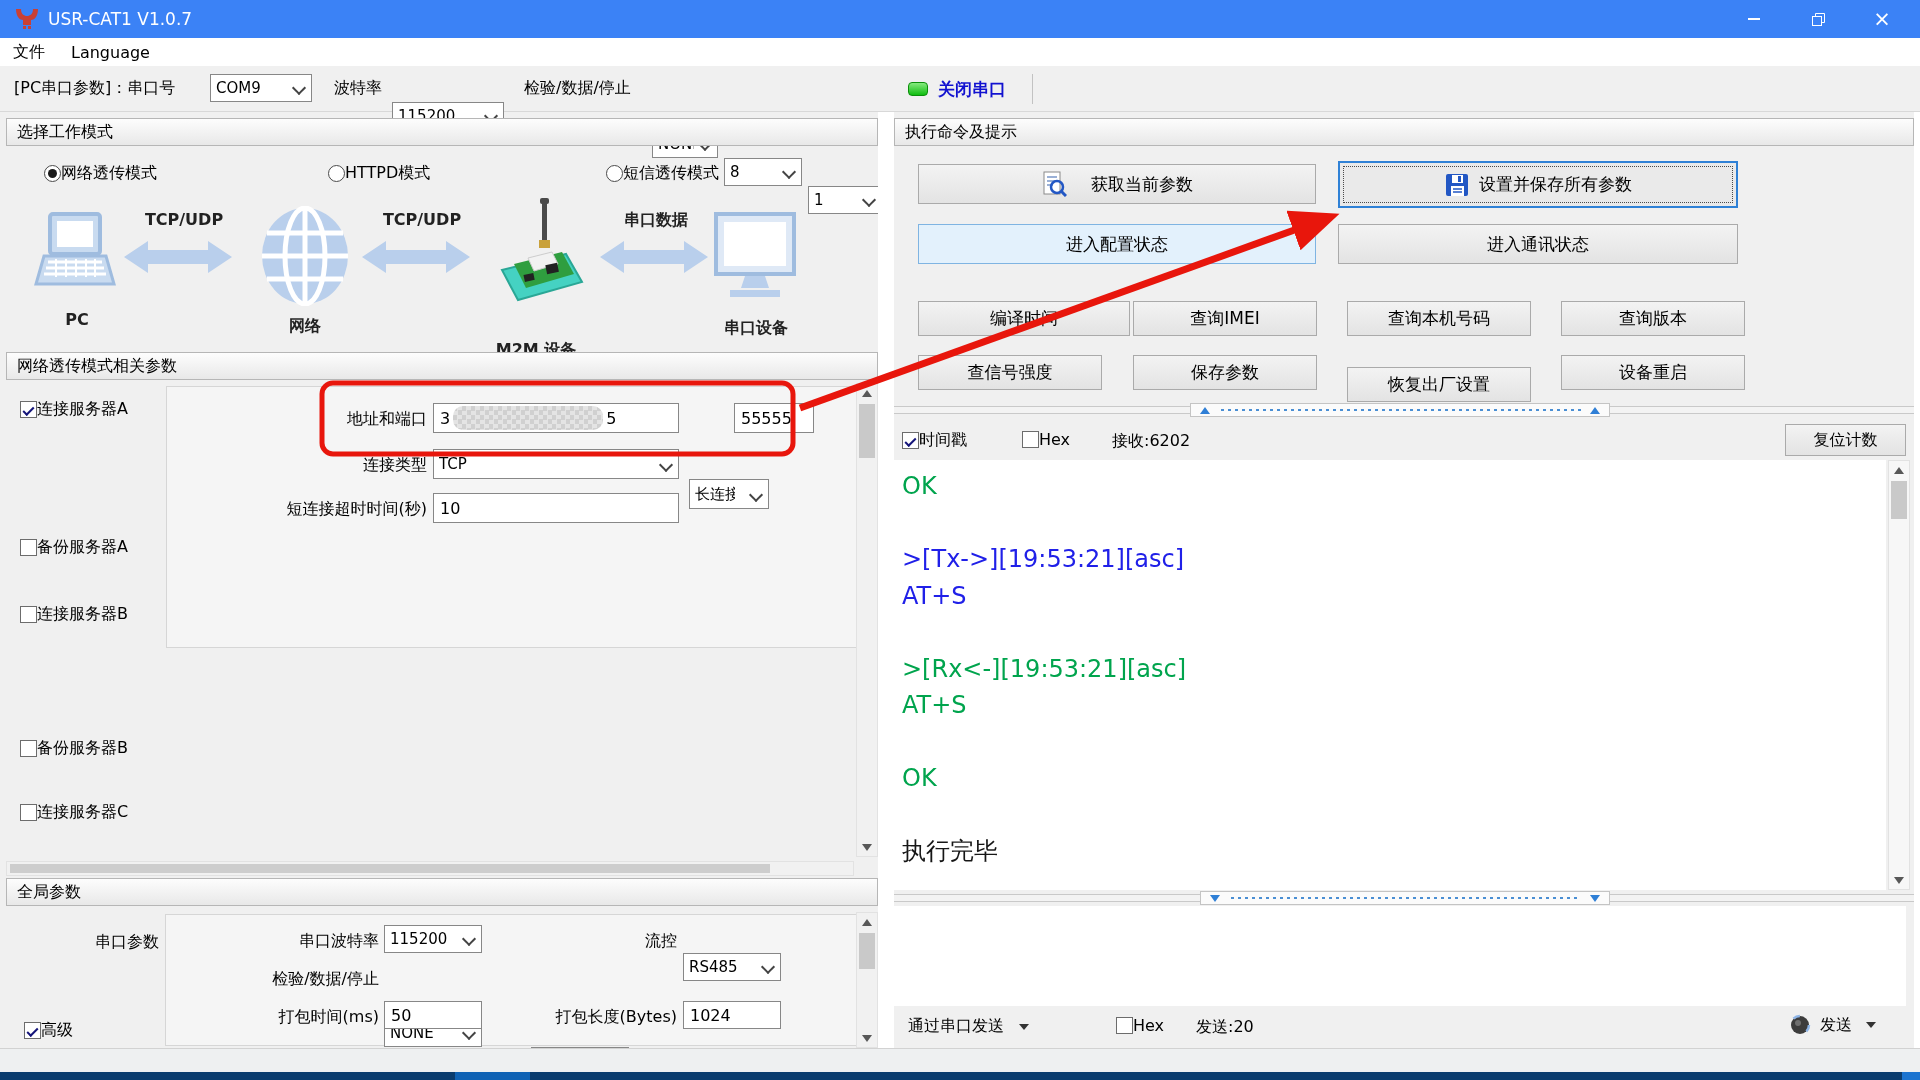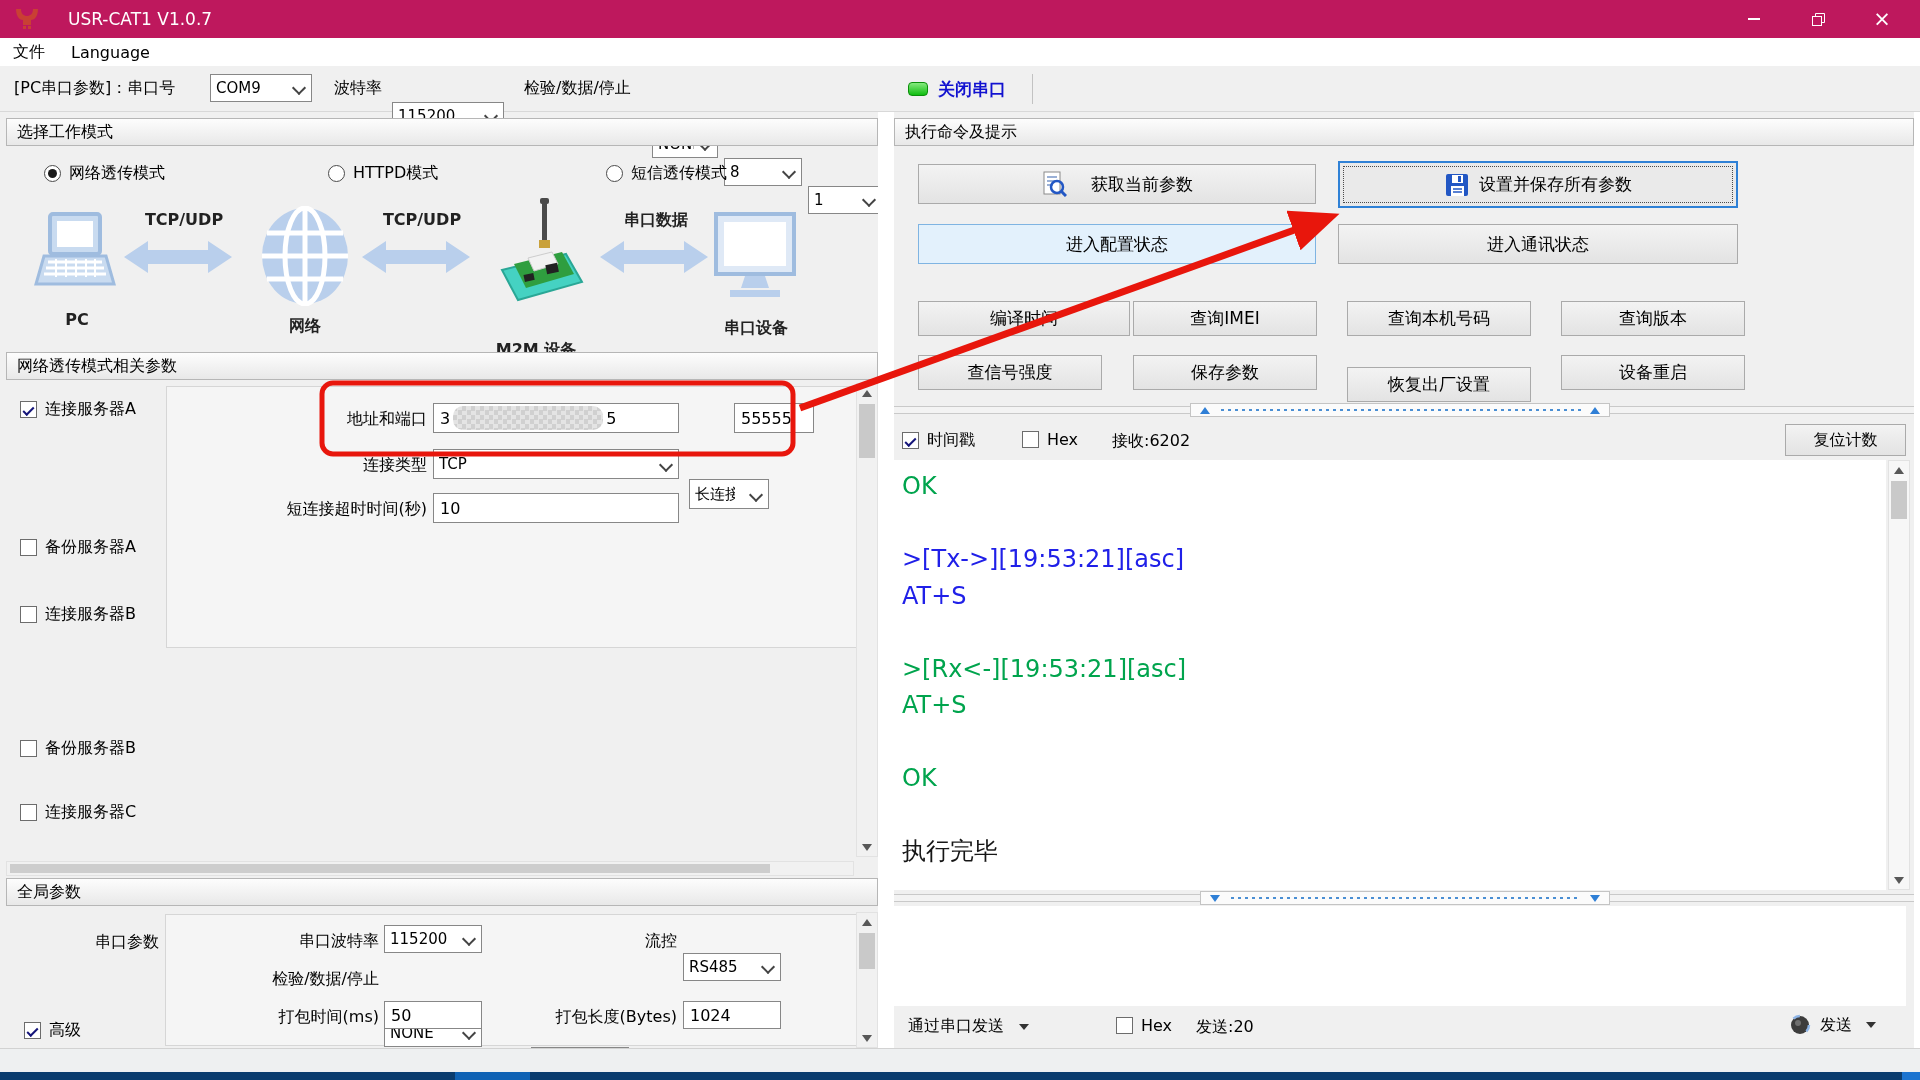--- a/index.html
+++ b/index.html
@@ -1,38 +1,38 @@
 <!DOCTYPE html>
 <html><head>
 <meta charset="utf-8">
 <style>
   html,body{margin:0;padding:0;}
   body{width:1920px;height:1080px;position:relative;overflow:hidden;
        background:#f0f0f0;font-family:"DejaVu Sans","Liberation Sans",sans-serif;color:#000;}
   .abs{position:absolute;box-sizing:border-box;}
   
-  .titlebar{left:0;top:0;width:1920px;height:38px;background:#be185d;display:flex;align-items:center;padding-left:20px;}
+  .titlebar{left:0;top:0;width:1920px;height:38px;background:#3b82f6;display:flex;align-items:center;}
   .title-text{color:#fff;font-size:17px;margin-left:10px;}
   .winbtn{width:64px;height:38px;display:flex;align-items:center;justify-content:center;color:#fff;font-size:18px;}
   
   .menubar{left:0;top:38px;width:1920px;height:28px;background:#fff;display:flex;align-items:center;font-size:16px;}
   .menu-item{padding:0 13px;}
   
   .toolbar{left:0;top:66px;width:1920px;height:46px;background:#f0f0f0;border-bottom:1px solid #d8d8d8;}
   .lb{font-size:16px;color:#000;white-space:nowrap;}
   .combo{background:#fff;border:1px solid #878787;height:28px;display:flex;align-items:center;padding-left:5px;position:relative;}
   .cval{font-size:15px;white-space:nowrap;overflow:hidden;margin-right:16px;}
   .chev{position:absolute;right:7px;top:8px;width:8px;height:8px;border-right:2px solid #444;border-bottom:2px solid #444;transform:rotate(45deg);}
   .led{width:20px;height:14px;border-radius:4px;border:1px solid #0a8f0a;background:linear-gradient(#86ea7f,#10bd10);}
   .closetxt{font-size:17px;font-weight:bold;color:#1212d0;white-space:nowrap;}
   .vsep{width:1px;background:#c2c2c2;}
   
   .ghdr{height:28px;background:linear-gradient(#fdfdfd,#e8e8e8);border:1px solid #b6b6b6;font-size:16px;line-height:26px;padding-left:10px;}
   
-  .ck{display:flex;align-items:center;gap:8px;}
+  .ck{display:flex;align-items:center;}
   .cbbox{width:17px;height:17px;background:#fff;border:1px solid #6c6c6c;position:relative;flex:0 0 auto;box-sizing:border-box;}
   .checked .cbbox::after{content:"";position:absolute;left:2px;top:5px;width:9px;height:4px;
        border-left:2px solid #15157a;border-bottom:2px solid #15157a;transform:rotate(-45deg);}
   .rdo{width:17px;height:17px;background:#fff;border:1px solid #4a4a4a;border-radius:50%;position:relative;flex:0 0 auto;box-sizing:border-box;}
   .sel .rdo::after{content:"";position:absolute;left:3px;top:3px;width:9px;height:9px;border-radius:50%;background:#1a1a1a;}
   
   .tin{background:#fff;border:1px solid #878787;display:flex;align-items:center;padding-left:6px;font-size:16px;}
   .panel{background:#f5f5f5;border:1px solid #d6d6d6;}
   .wbtn{background:linear-gradient(#f3f3f3,#e3e3e3);border:1px solid #aaaaaa;display:flex;align-items:center;justify-content:center;font-size:17px;cursor:default;}
   .btn-blue{background:#e3f1fc;border:1px solid #7fb4e2;}

